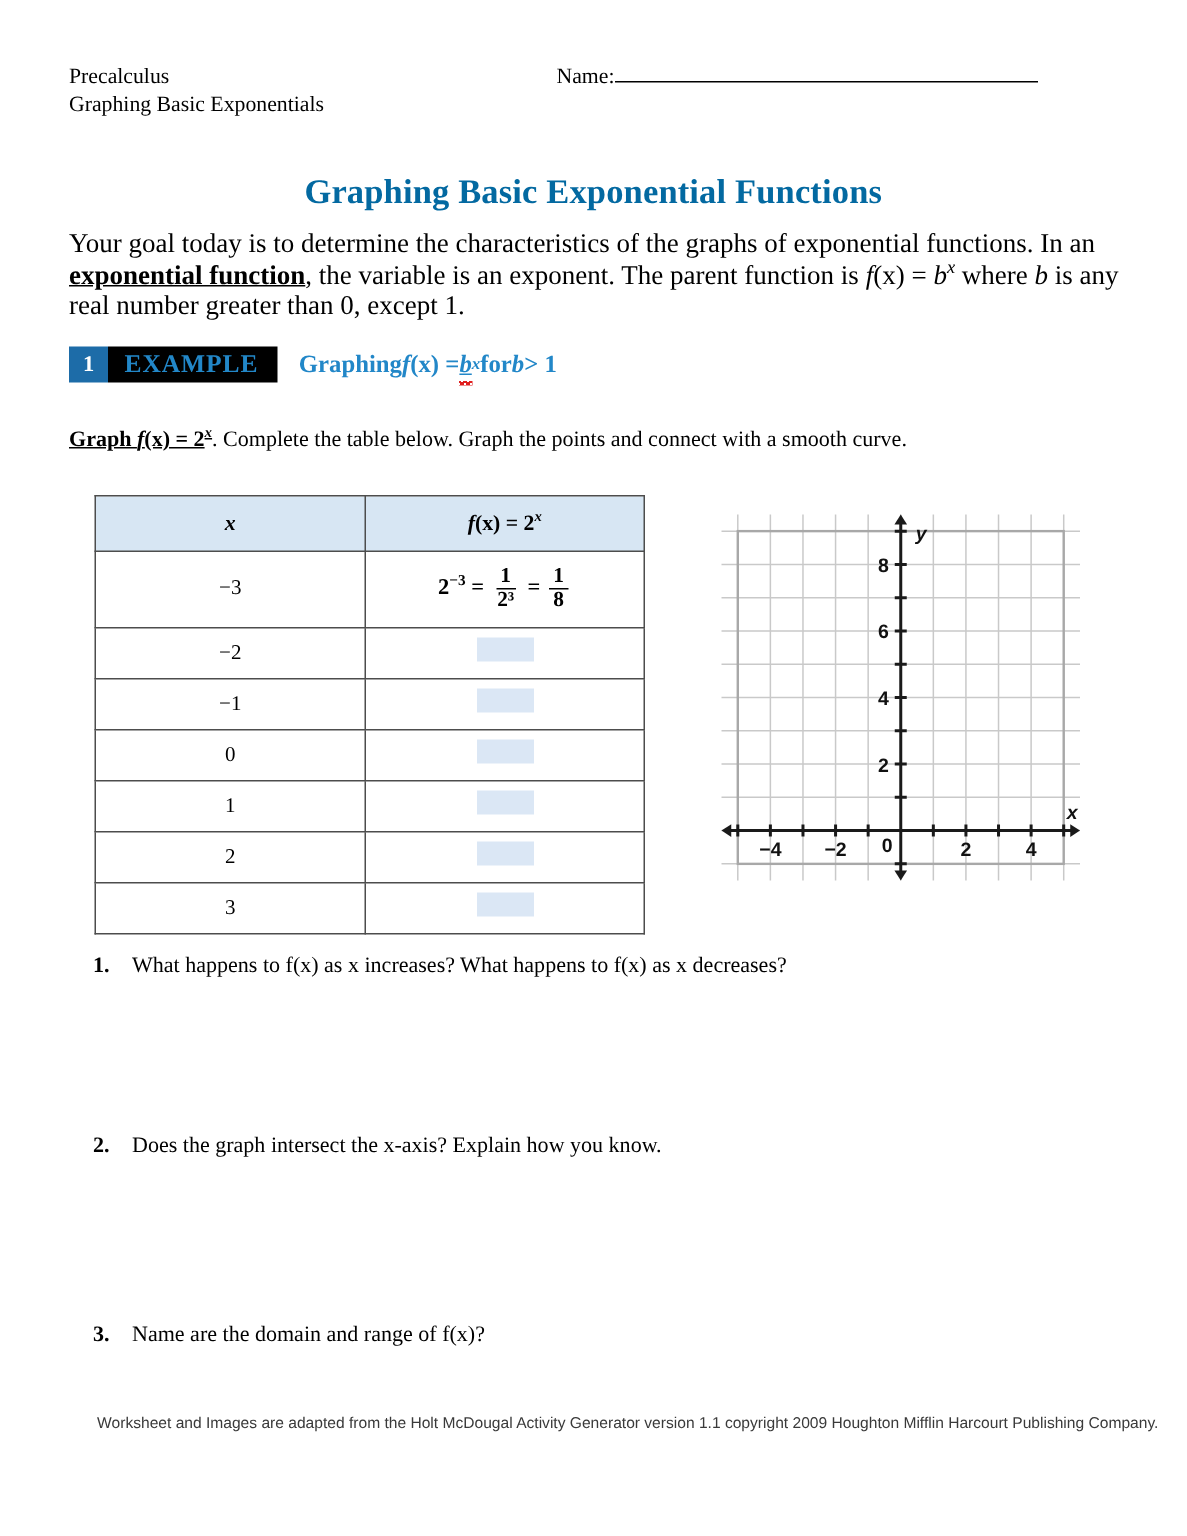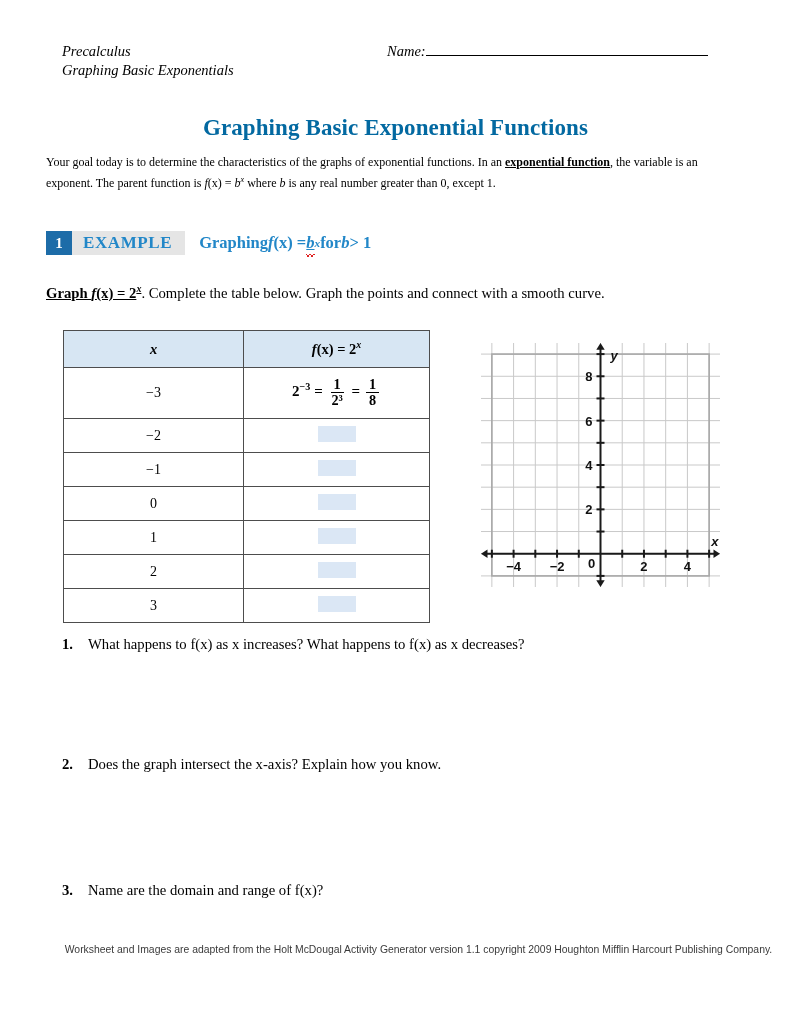--- a/index.html
+++ b/index.html
@@ -12,24 +12,23 @@
     height: 1024px;
     position: relative;
     font-family: "Liberation Serif", "DejaVu Serif", serif;
     color: #000000;
     overflow: hidden;
   }
 
   
   #header-block {
     position: absolute;
-    left: 62px;
+    left: 46px;
     top: 42px;
     width: 700px;
-    font-style: italic;
   }
   .hdr-row {
     display: flex;
     align-items: baseline;
     font-size: 14.5px;
     line-height: 19px;
   }
   .hdr-left { width: 325px; }
   .name-label { font-size: 14.5px; }
   .name-rule {
@@ -55,21 +54,21 @@
     font-size: 23px;
     letter-spacing: 0.1px;
   }
 
   
   #intro {
     position: absolute;
     left: 46px;
     top: 152px;
     width: 700px;
-    font-size: 12px;
+    font-size: 18px;
     line-height: 20.5px;
     text-align: left;
   }
   .u-bold { font-weight: bold; text-decoration: underline; }
   .mi { font-style: italic; }
   sup.sm { font-size: 0.68em; vertical-align: super; line-height: 0; }
 
   
   #example-banner {
     position: absolute;
@@ -83,21 +82,21 @@
     background: #1d6ca8;
     color: #ffffff;
     font-weight: bold;
     font-size: 15px;
     width: 26px;
     display: flex;
     align-items: center;
     justify-content: center;
   }
   .ex-word {
-    background: #e5e5e5;
+    background: #000000;
     color: #2287c8;
     font-weight: bold;
     font-size: 17px;
     padding: 0 13px 0 11px;
     display: flex;
     align-items: center;
     letter-spacing: 0.6px;
   }
   .ex-title {
     color: #2287c8;

